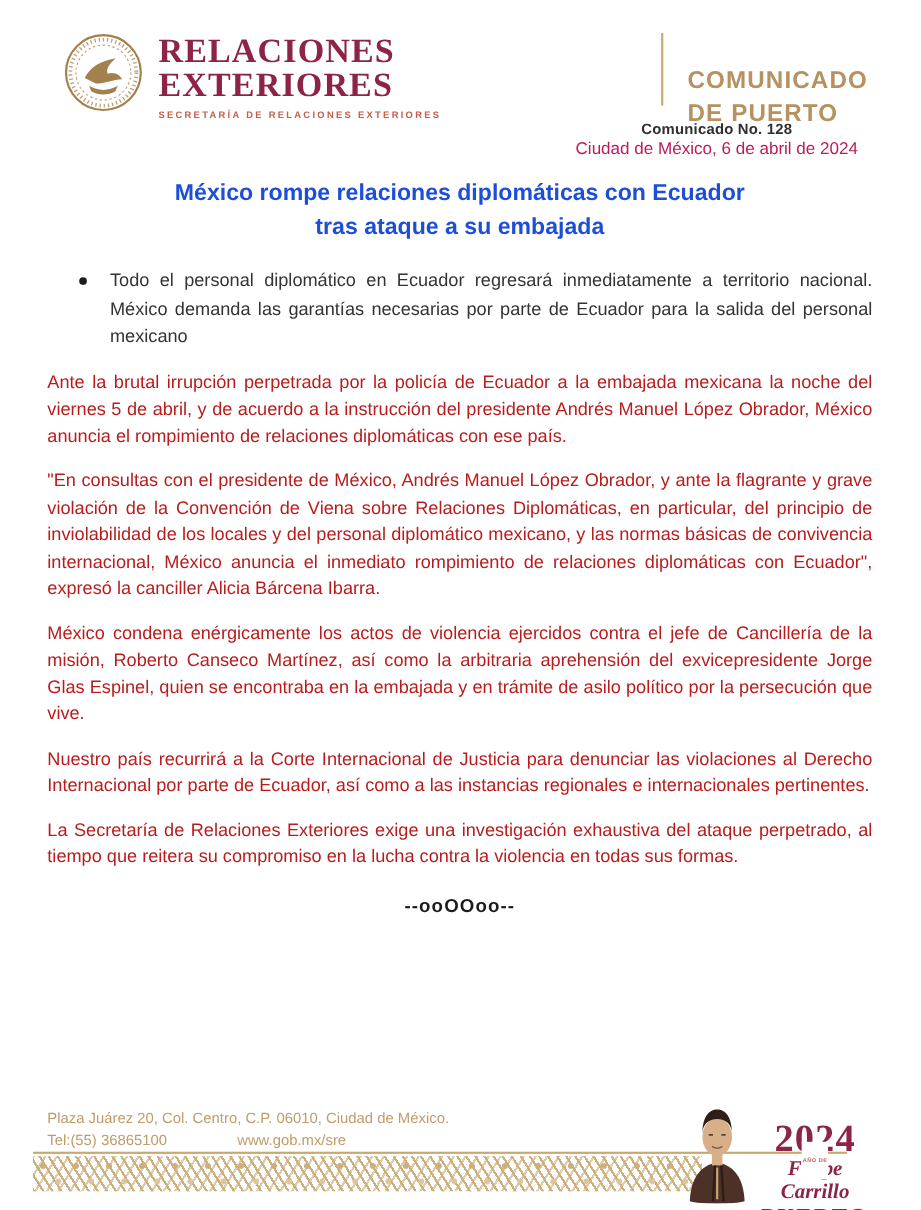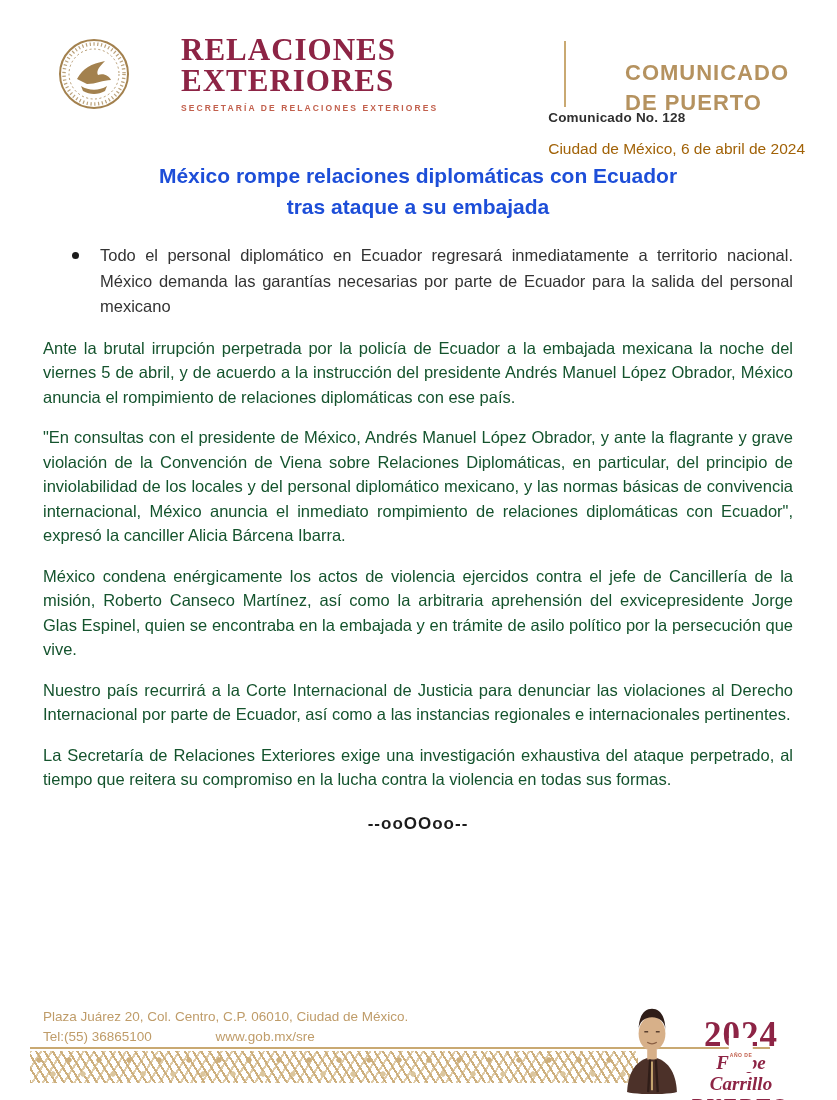--- a/index.html
+++ b/index.html
@@ -9,21 +9,21 @@
     background:#ffffff;
     font-family:"Liberation Sans", sans-serif;
     color:#3a3a3a;
     overflow:hidden;
     margin:0 auto;
   }
 
   
   .letterhead{
     position:absolute;top:30px;left:58px;right:48px;
-    display:flex;align-items:center;gap:37px;
+    display:flex;
   }
   .seal{width:72px;height:72px;flex:0 0 auto;}
   .wordmark{margin-left:14px;}
   .wordmark-title{
     font-family:"Liberation Serif", serif;
     font-weight:bold;
     font-size:31px;
     letter-spacing:1px;
     color:#8d2445;
     line-height:1;
@@ -39,25 +39,25 @@
     width:2px;height:66px;background:#c9a972;
     margin-left:34px;margin-right:22px;flex:0 0 auto;
   }
   .press-label{
     font-size:22px;font-weight:bold;color:#b5925f;
     letter-spacing:1px;line-height:1.35;margin-top:28px;
   }
 
   
   .meta{
-    position:absolute;top:110px;right:32px;text-align:left;
+    position:absolute;top:110px;right:57px;text-align:center;
     color:#2f2f2f;
   }
   .meta-no{font-size:13.5px;font-weight:bold;letter-spacing:.2px;}
-  .meta-date{font-size:15.5px;margin-top:15px;color:#a16207;}
+  .meta-date{font-size:15.5px;margin-top:2px;color:#be185d;}
 
   
   .content{
     position:absolute;top:160px;left:43px;right:44px;
   }
   .doc-title{
     text-align:center;
     font-size:21px;font-weight:bold;color:#1d4ed8;
     line-height:31px;
     margin:0 0 21px 0;
@@ -71,21 +71,21 @@
     position:relative;
     text-align:justify;
     font-size:16.5px;line-height:25.5px;color:#333;
   }
   .bullet-marker{
     position:absolute;left:-28px;top:9px;
     width:7px;height:7px;border-radius:50%;background:#1c1c1c;
   }
   .content p.body-par{
     text-align:justify;
-    font-size:16.5px;line-height:24.5px;color:#14532d;
+    font-size:16.5px;line-height:24.5px;color:#b91c1c;
     margin:16px 0 0 0;
   }
   .closing{
     text-align:center;
     font-size:17px;font-weight:bold;color:#1c1c1c;
     letter-spacing:1px;
     margin-top:22px;
   }
 
   

